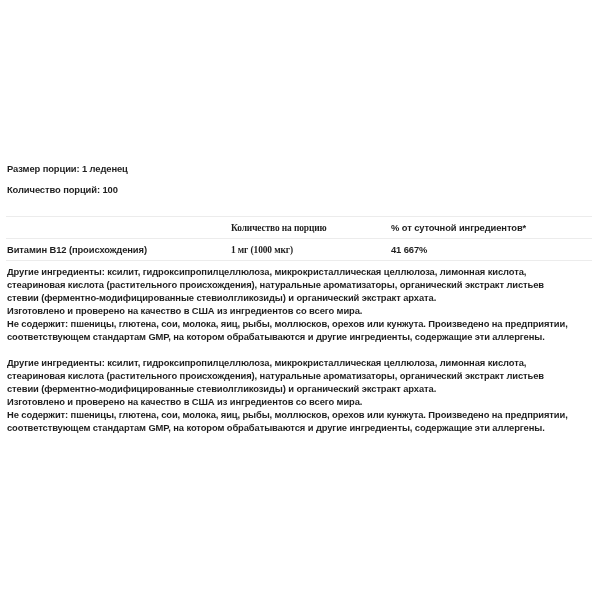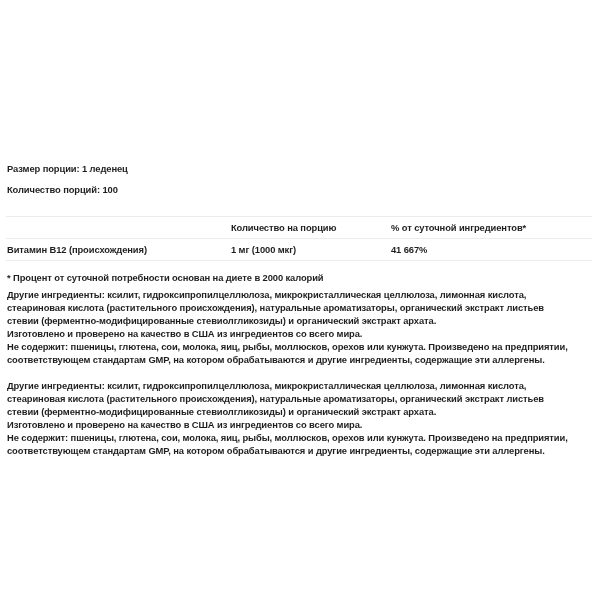--- a/index.html
+++ b/index.html
@@ -38,21 +38,21 @@
     }
     .nutrition-table td {
       border-top: 1px solid #ececec;
       border-bottom: 1px solid #ececec;
       height: 21px;
       padding: 0;
       vertical-align: middle;
       white-space: nowrap;
     }
     .nutrition-table td.c1 { width: 224px; padding-left: 1px; }
-    .nutrition-table td.c2 { width: 160px; }
+    .nutrition-table td.c2 { width: 160px; font-family: Liberation Serif, serif; }
     .nutrition-table td.c3 { }
     .footnote {
       margin-top: 10px;
       height: 13px;
       line-height: 13px;
       white-space: nowrap;
     }
     .para {
       margin-top: 4px;
     }
@@ -79,21 +79,20 @@
       <td class="c3">% от суточной ингредиентов*</td>
     </tr>
     <tr>
       <td class="c1">Витамин B12 (происхождения)</td>
       <td class="c2">1 мг (1000 мкг)</td>
       <td class="c3">41 667%</td>
     </tr>
   </tbody>
     </table>
 
-  <div class="footnote">* Процент от суточной потребности основан на диете в 2000 калорий</div>
 
   <div class="para">
     <div class="para-line">Другие ингредиенты: ксилит, гидроксипропилцеллюлоза, микрокристаллическая целлюлоза, лимонная кислота,</div>
     <div class="para-line">стеариновая кислота (растительного происхождения), натуральные ароматизаторы, органический экстракт листьев</div>
     <div class="para-line">стевии (ферментно-модифицированные стевиолгликозиды) и органический экстракт архата.</div>
     <div class="para-line">Изготовлено и проверено на качество в США из ингредиентов со всего мира.</div>
     <div class="para-line">Не содержит: пшеницы, глютена, сои, молока, яиц, рыбы, моллюсков, орехов или кунжута. Произведено на предприятии,</div>
     <div class="para-line">соответствующем стандартам GMP, на котором обрабатываются и другие ингредиенты, содержащие эти аллергены.</div>
   </div>
 

